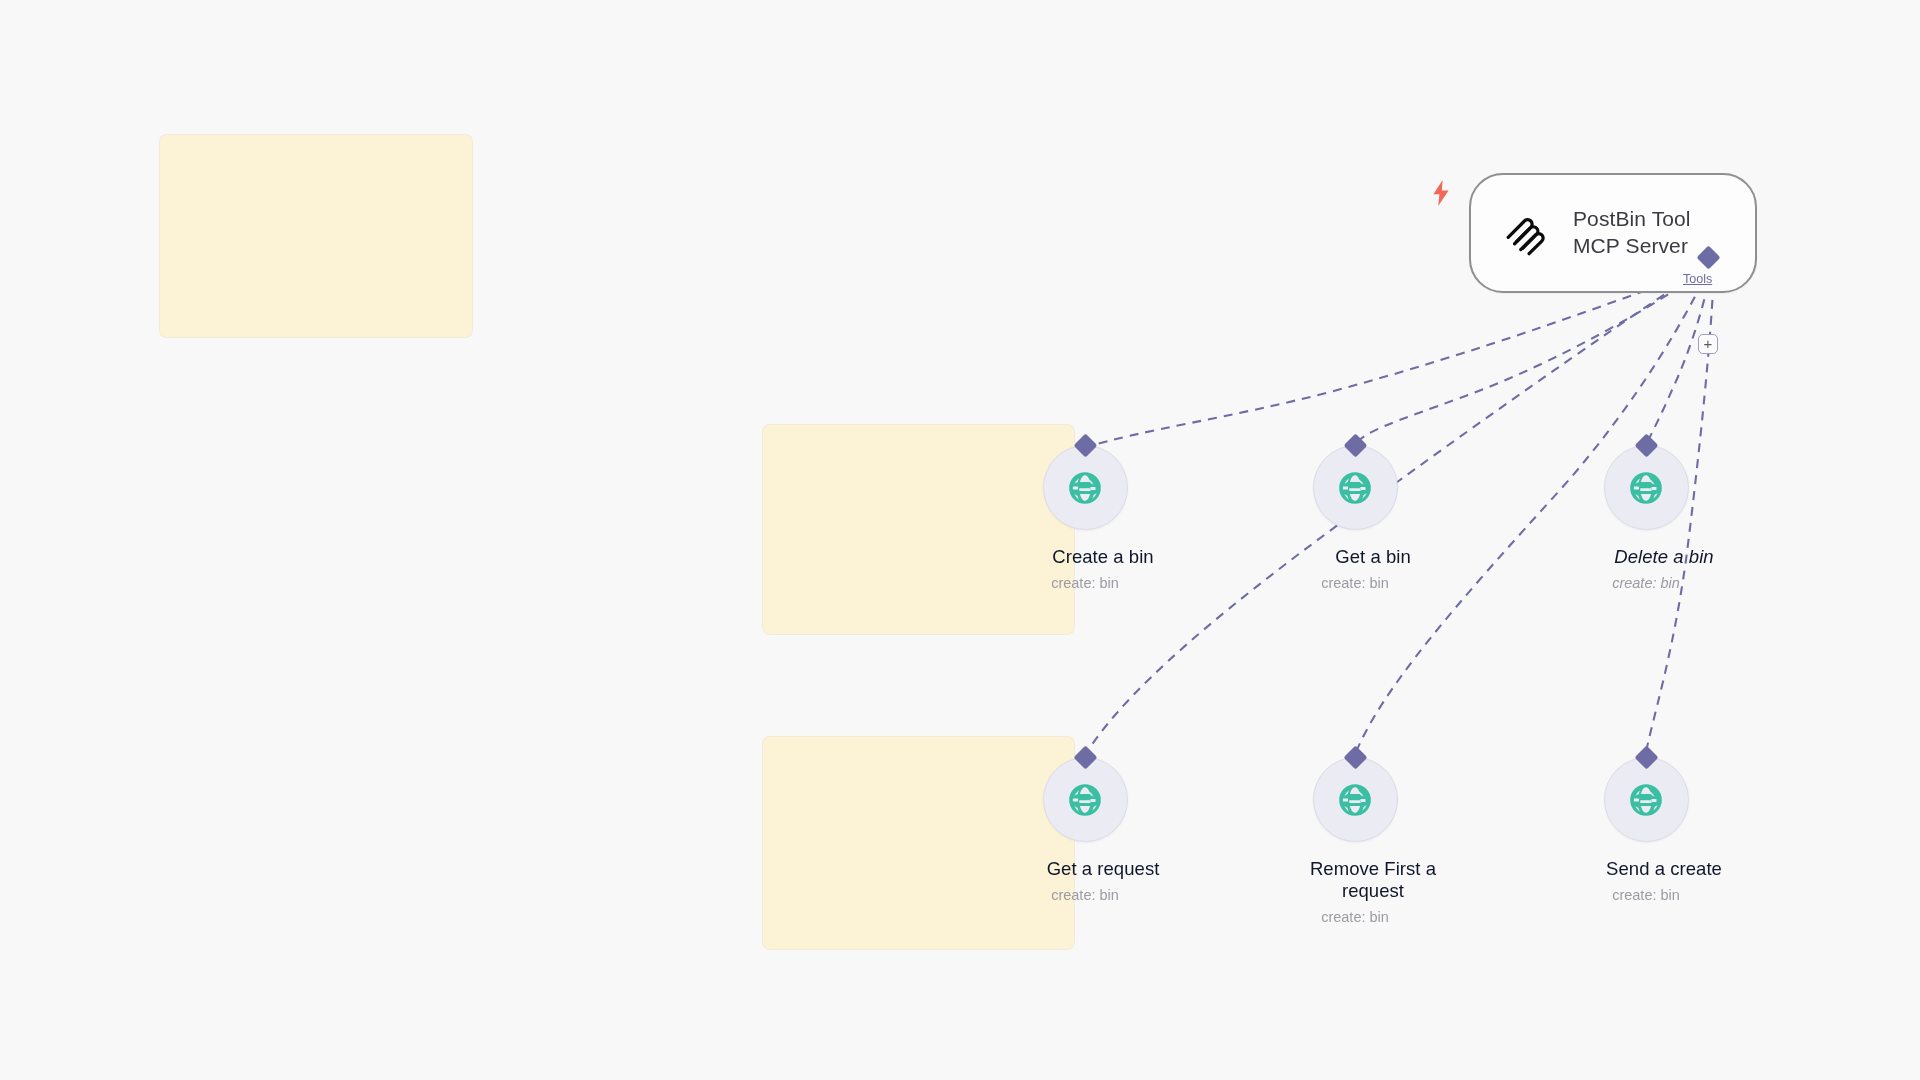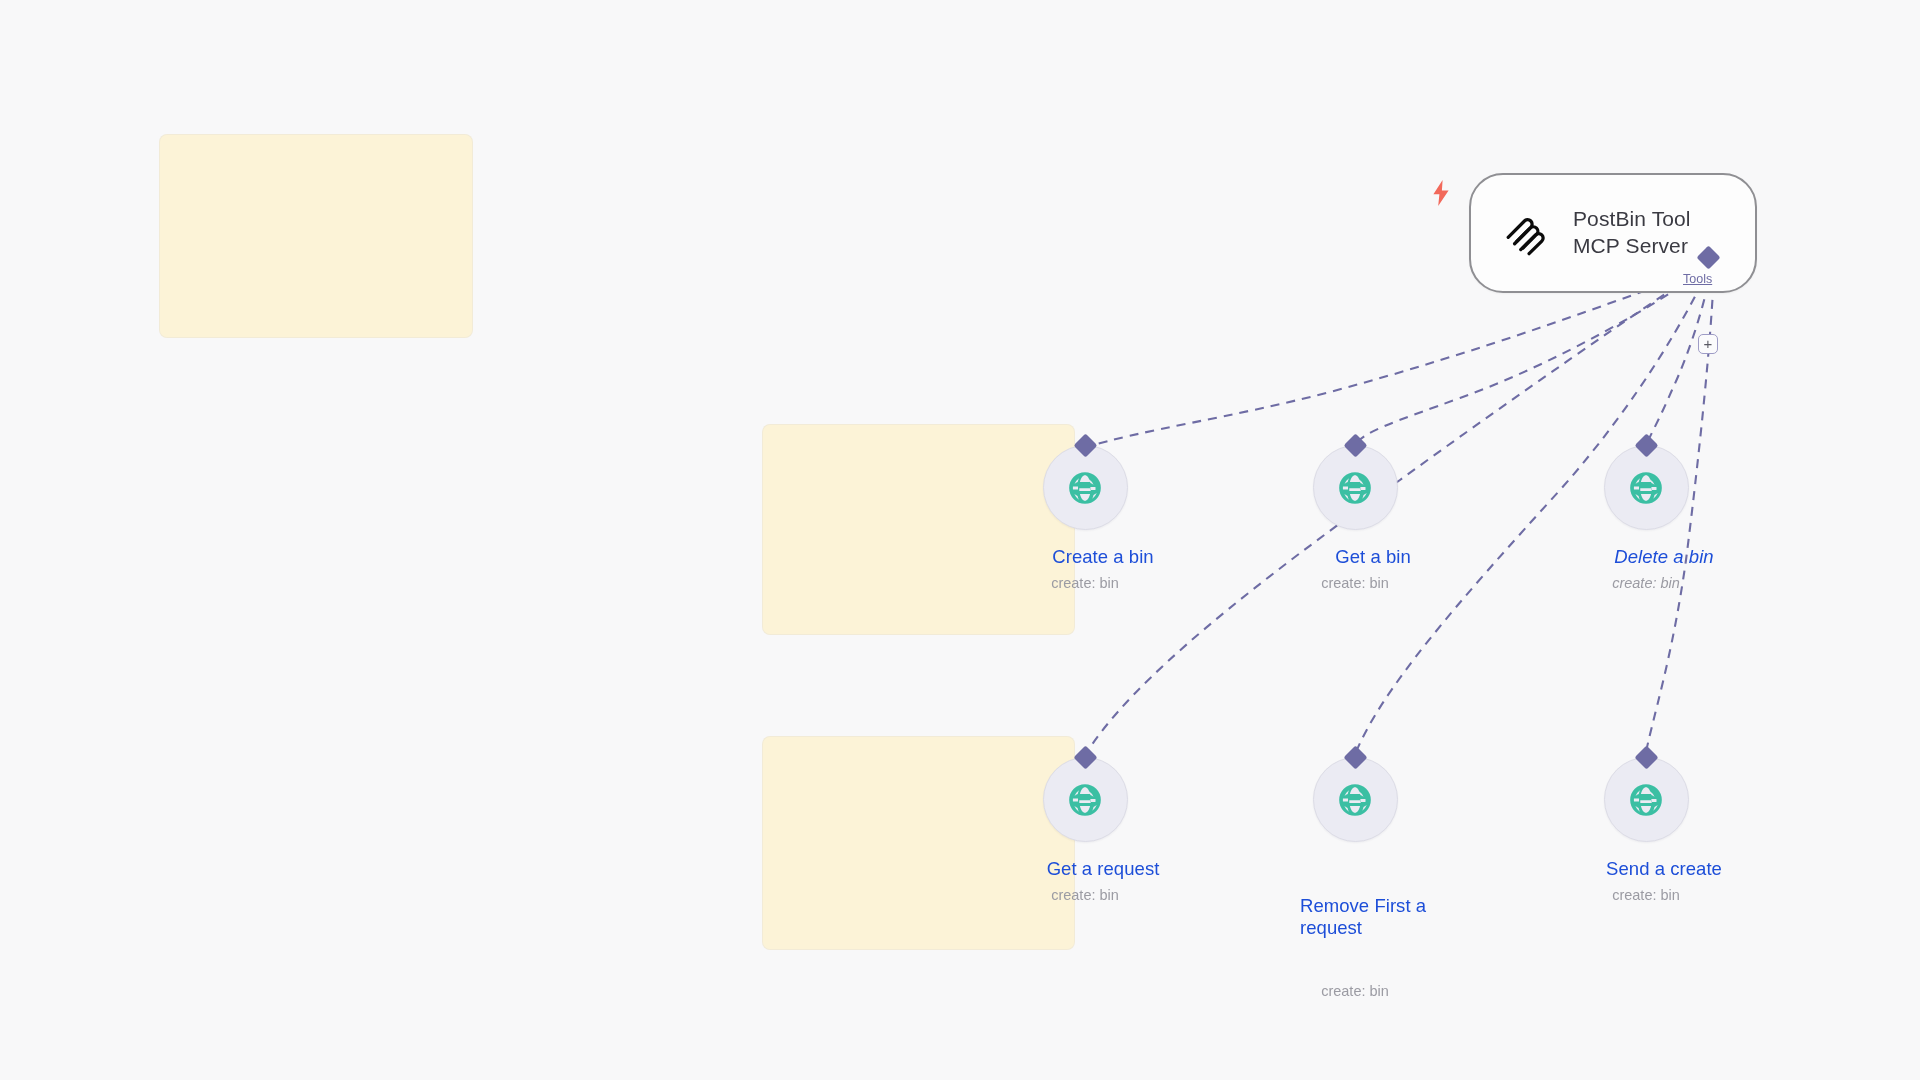--- a/index.html
+++ b/index.html
@@ -155,21 +155,22 @@
     width: 17px;
     height: 17px;
     background: #6e6ca4;
     transform: rotate(45deg);
     border-radius: 2.5px;
     z-index: 4;
   }
   .tool-label {
     margin-top: 16px;
     font-size: 18.5px;
-    color: #1d4ed8;
+    color: #0f172a;
+    text-align: center;
     line-height: 1.2;
     letter-spacing: .05px;
     margin-left: 36px;
   }
   .tool-sub {
     margin-top: 7px;
     font-size: 14.5px;
     color: #9b9ba3;
     text-align: center;
     line-height: 1.2;
@@ -257,21 +258,21 @@
     <div class="tool-circle">
       <span class="tool-in-handle"></span>
       <svg class="globe-icon" viewBox="0 0 24 24">
         <path fill="#3bbfa3" d="M12 2a10 10 0 1 0 0 20 10 10 0 0 0 0-20Zm0 1.9c1.3 0 2.6 1.7 3.2 4.3H8.8C9.4 5.6 10.7 3.9 12 3.9ZM7.4 8.2c-.7.3-1.4.7-2 1.2a8.2 8.2 0 0 1 2.8-3.6c-.3.7-.6 1.5-.8 2.4Zm-3 2.9h3.2a18 18 0 0 0 0 1.8H4.4a8 8 0 0 1 0-1.8Zm.9 4.7c.6.5 1.3.9 2 1.2.2.9.5 1.7.8 2.4a8.2 8.2 0 0 1-2.8-3.6Zm6.7 4.3c-1.3 0-2.6-1.7-3.2-4.3h6.4c-.6 2.6-1.9 4.3-3.2 4.3Zm3.6-6.2H8.4a16 16 0 0 1 0-1.8h7.2a16 16 0 0 1 0 1.8Zm1 4.9c.3-.7.6-1.5.8-2.4.7-.3 1.4-.7 2-1.2a8.2 8.2 0 0 1-2.8 3.6Zm2-5.6h-3.2a18 18 0 0 0 0-1.8h3.2a8 8 0 0 1 0 1.8Zm-1.2-3.2c-.6-.5-1.3-.9-2-1.2a13 13 0 0 0-.8-2.4 8.2 8.2 0 0 1 2.8 3.6Z"></path>
       </svg>
     </div>
     <div class="tool-label">Get a request</div>
     <div class="tool-sub">create: bin</div>
   </div>
 
-  <div class="tool-node" style="left:1264px; top:757px;gap:37px;">
+  <div class="tool-node" style="left:1264px; top:757px;">
     <div class="tool-circle">
       <span class="tool-in-handle"></span>
       <svg class="globe-icon" viewBox="0 0 24 24">
         <path fill="#3bbfa3" d="M12 2a10 10 0 1 0 0 20 10 10 0 0 0 0-20Zm0 1.9c1.3 0 2.6 1.7 3.2 4.3H8.8C9.4 5.6 10.7 3.9 12 3.9ZM7.4 8.2c-.7.3-1.4.7-2 1.2a8.2 8.2 0 0 1 2.8-3.6c-.3.7-.6 1.5-.8 2.4Zm-3 2.9h3.2a18 18 0 0 0 0 1.8H4.4a8 8 0 0 1 0-1.8Zm.9 4.7c.6.5 1.3.9 2 1.2.2.9.5 1.7.8 2.4a8.2 8.2 0 0 1-2.8-3.6Zm6.7 4.3c-1.3 0-2.6-1.7-3.2-4.3h6.4c-.6 2.6-1.9 4.3-3.2 4.3Zm3.6-6.2H8.4a16 16 0 0 1 0-1.8h7.2a16 16 0 0 1 0 1.8Zm1 4.9c.3-.7.6-1.5.8-2.4.7-.3 1.4-.7 2-1.2a8.2 8.2 0 0 1-2.8 3.6Zm2-5.6h-3.2a18 18 0 0 0 0-1.8h3.2a8 8 0 0 1 0 1.8Zm-1.2-3.2c-.6-.5-1.3-.9-2-1.2a13 13 0 0 0-.8-2.4 8.2 8.2 0 0 1 2.8 3.6Z"></path>
       </svg>
     </div>
     <div class="tool-label">Remove First a request</div>
     <div class="tool-sub">create: bin</div>
   </div>
 

